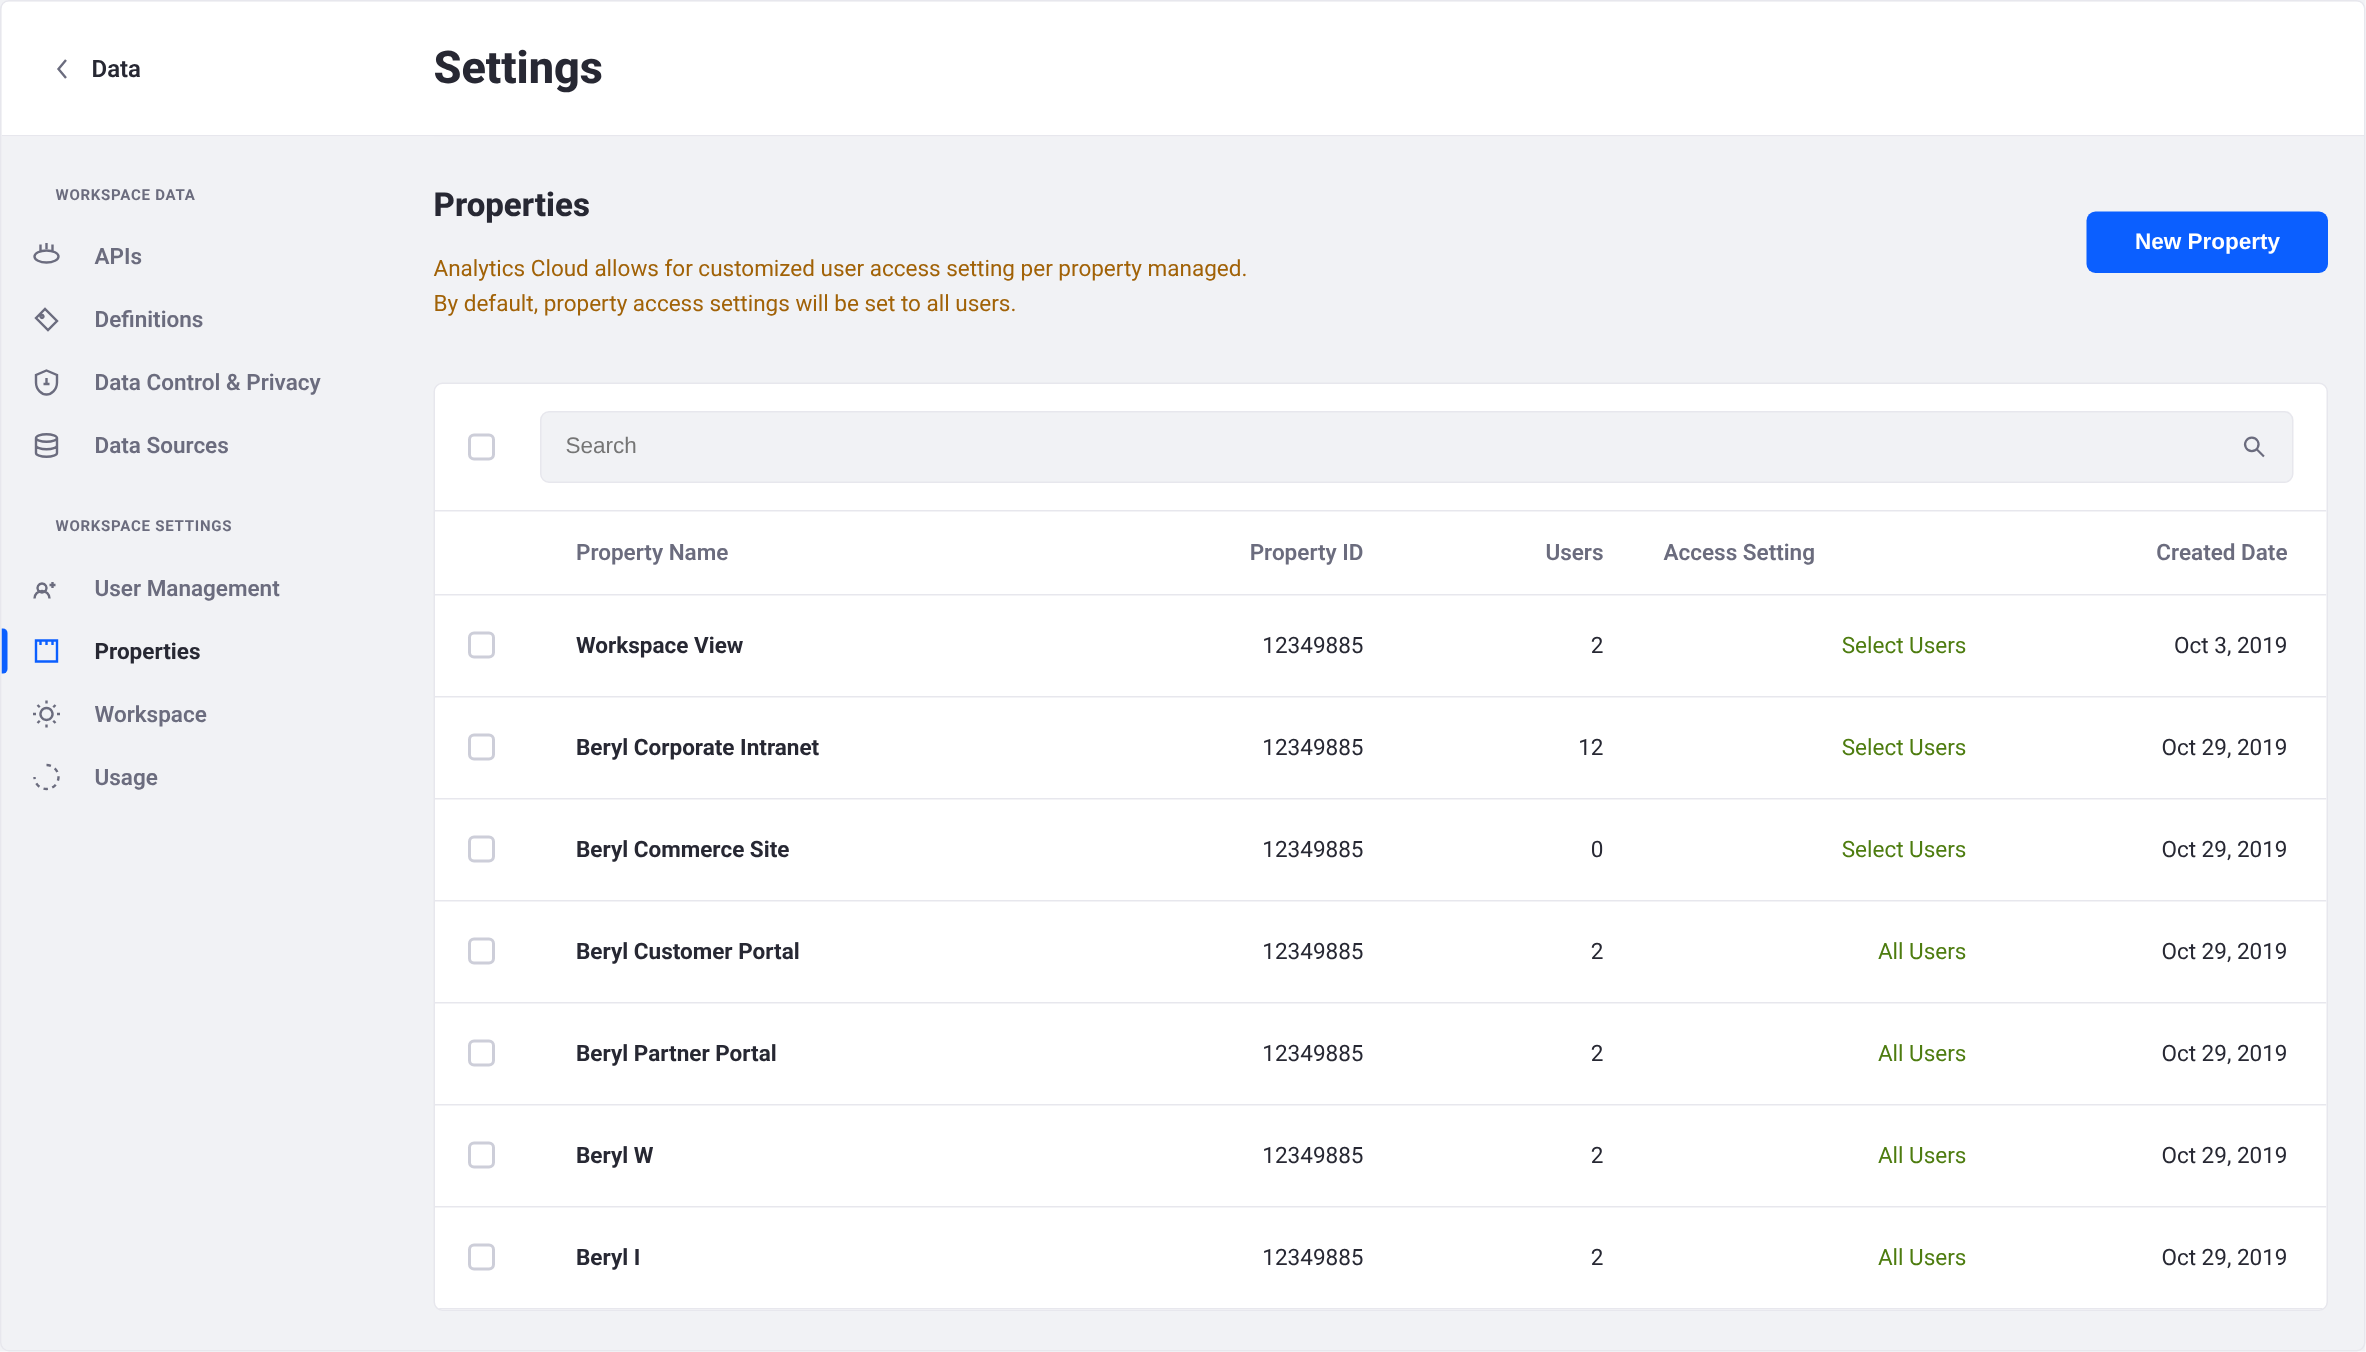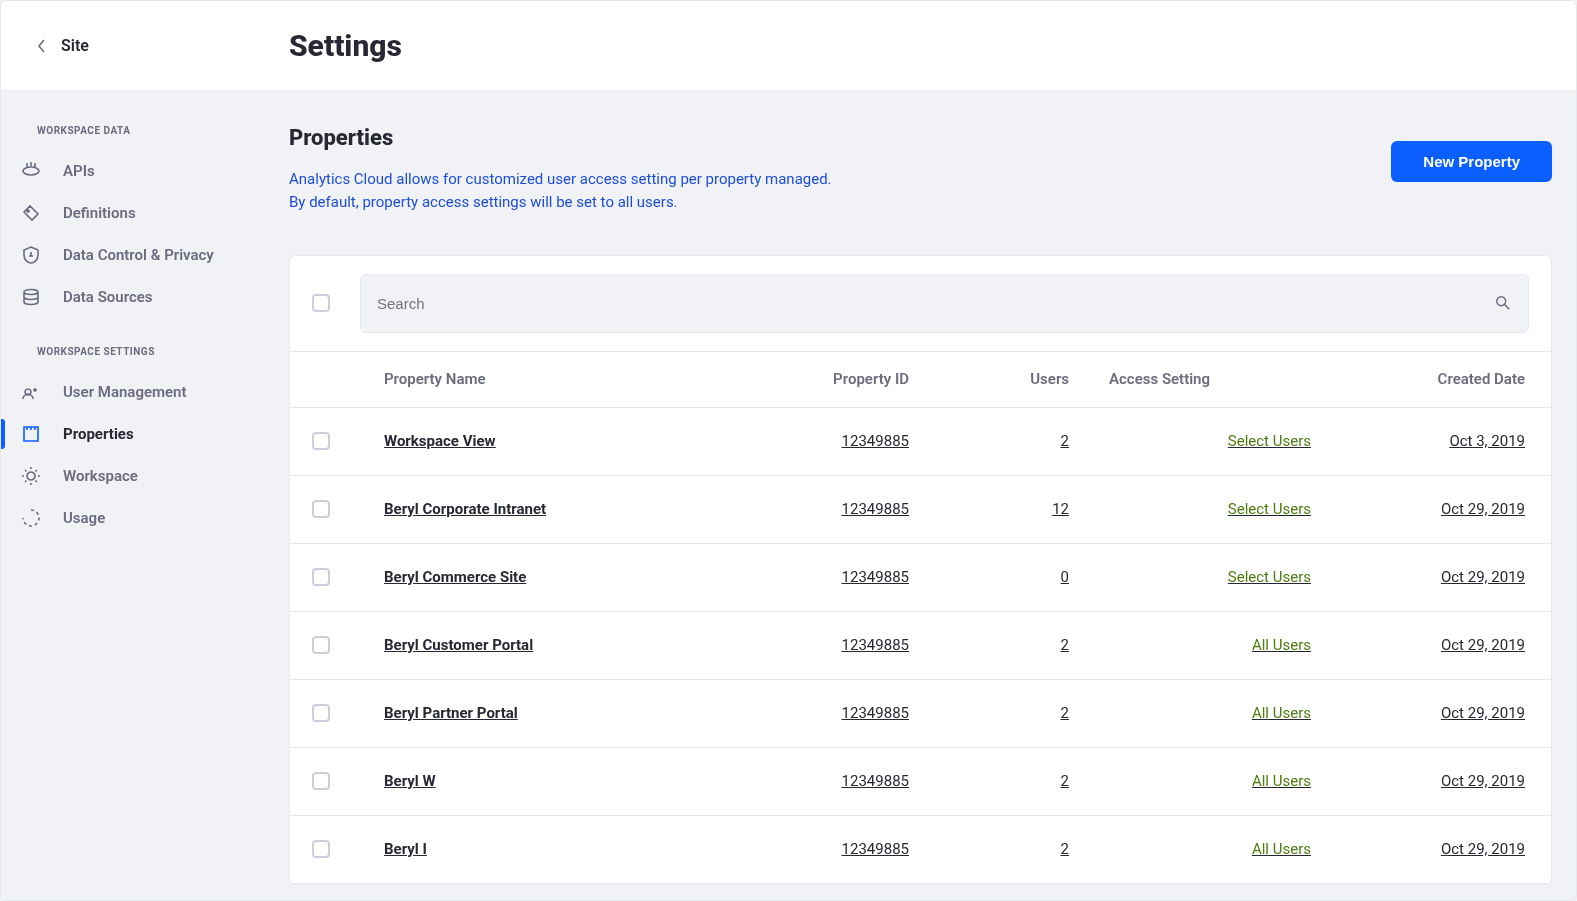--- a/index.html
+++ b/index.html
@@ -104,21 +104,21 @@
     margin-bottom: 40px;
   }
   .props-header h2 {
     font-size: 22px;
     font-weight: 800;
     color:#272833;
     margin-bottom: 18px;
   }
   .props-header p {
     font-size: 15px;
-    color:#1d4ed8;
+    color:#a16207;
     line-height: 1.55;
   }
   .btn-primary {
     background:#0b5fff;
     color:#fff;
     font-weight:600;
     font-size:15px;
     border:none;
     border-radius:6px;
     padding: 12px 32px;
@@ -149,21 +149,21 @@
     flex-shrink:0;
   }
   .search-box {
     flex:1;
     background:#f1f2f5;
     border:1px solid #e7e7ed;
     border-radius:6px;
     display:flex;
     align-items:center;
     padding: 0 16px;
-    height:59px;
+    height:48px;
   }
   .search-box input {
     flex:1;
     border:none;
     background:transparent;
     font-size:15px;
     color:#6b6c7e;
     outline:none;
   }
   .search-box .mag { width:18px; height:18px; }
@@ -181,40 +181,39 @@
     font-weight:600;
     font-size:15px;
   }
   .thead .c-id, .thead .c-users { text-align:right; padding-right: 40px;}
   .thead .c-access { padding-right: 18px;}
   .thead .c-date { text-align:right; padding-right: 4px;}
   .trow {
     height: 68px;
     border-bottom:1px solid #e7e7ed;
     font-size:15px;
-    text-decoration:underline;
   }
   .trow .c-name { font-weight:700; color:#272833; }
   .trow .c-id, .trow .c-users { text-align:right; color:#272833; padding-right:40px;}
   .trow .c-access { text-align:right; color:#4d7c0f; padding-right:18px;}
   .trow .c-date { text-align:right; color:#272833; padding-right:4px;}
 
   svg { display:block; }
   .stroke { stroke:#6b6c7e; stroke-width:1.6; fill:none; }
   .active .stroke { stroke:#0b5fff; }
 </style>
 </head>
 <body>
 
 <div class="topbar">
   <div class="exit-wrap">
     <svg class="chev" viewBox="0 0 10 16">
         <path class="stroke" d="M7 2 L2 8 L7 14"></path>
       </svg>
-    <span class="label">Site</span>
+    <span class="label">Data</span>
   </div>
   <h1 class="page-title">Settings</h1>
 </div>
 
 <div class="body">
 
   <nav class="sidebar">
     <div class="sidebar-group">
       <div class="sidebar-group-title">WORKSPACE DATA</div>
 

